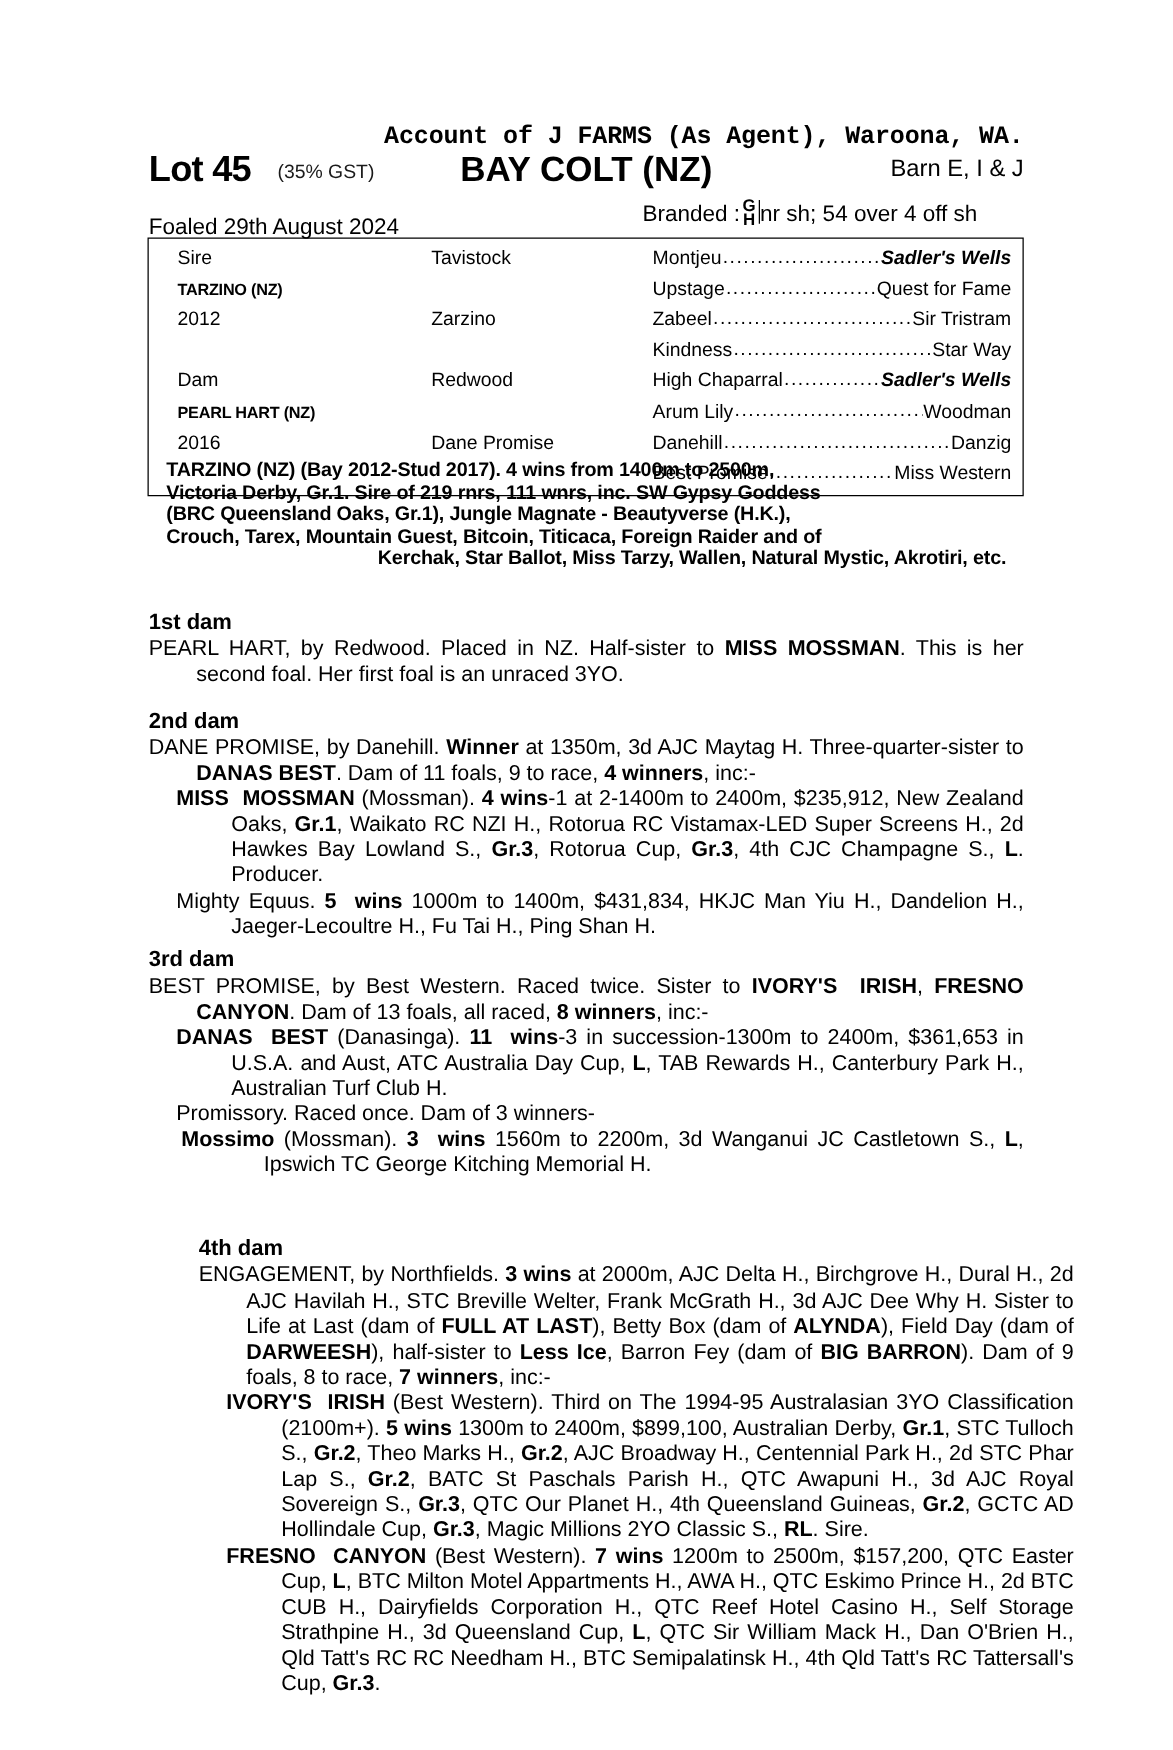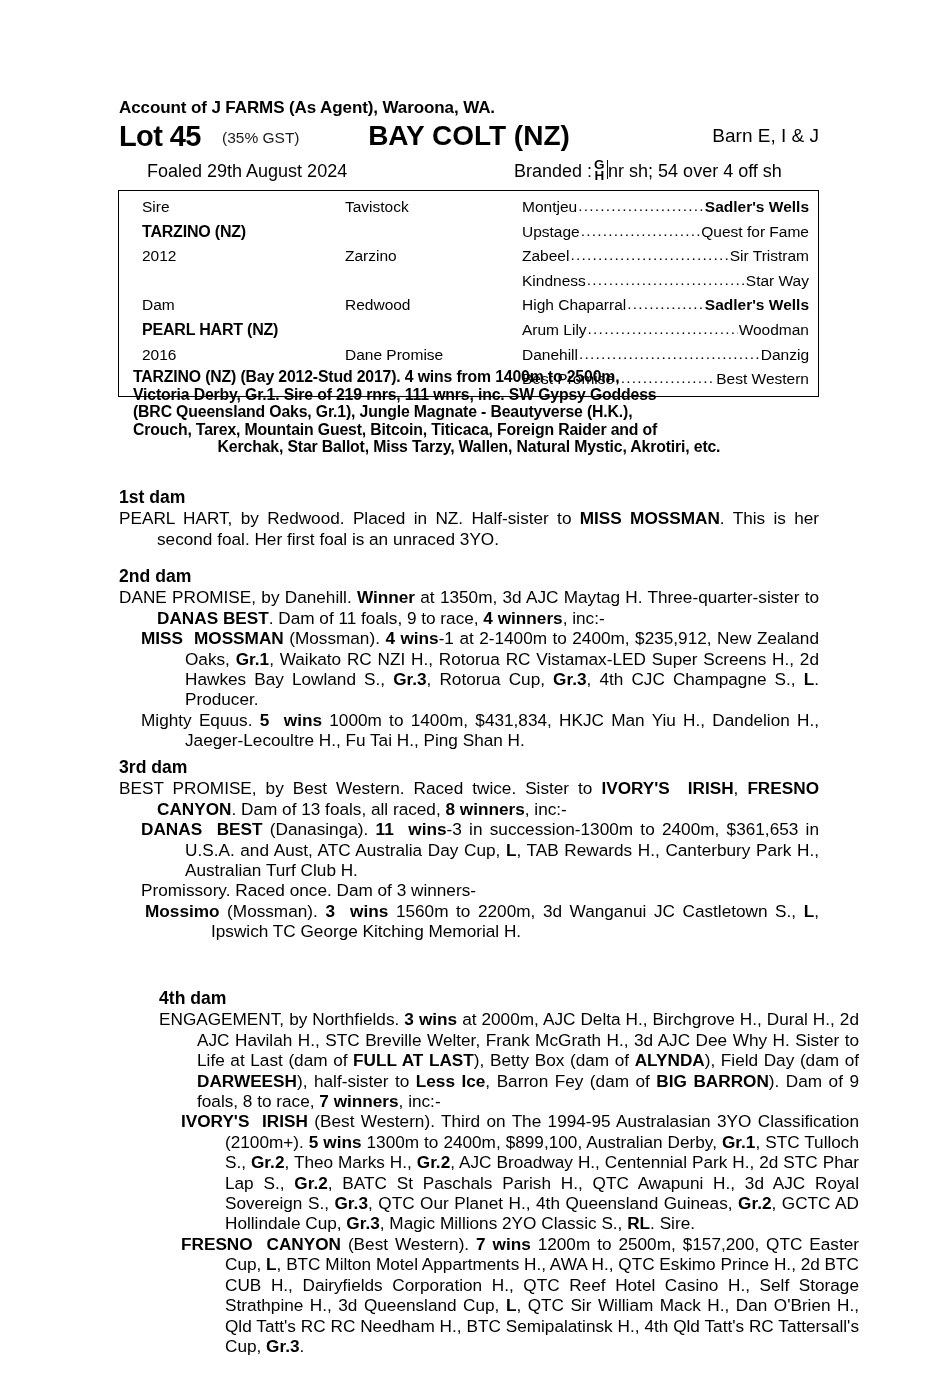--- a/index.html
+++ b/index.html
@@ -22,24 +22,25 @@
     padding: 0;
     overflow: hidden;
   }
 
   
   .account-line {
     position: absolute;
     top: 98px;
     left: 119px;
     width: 700px;
-    text-align: left;
-    font-weight: bold;
-    font-size: 17px;
+    text-align: right;
+    font-weight: bold;
+    font-size: 20px;
     letter-spacing: -0.1px;
+    font-family: Liberation Mono, monospace;
   }
   .lot-row {
     position: absolute;
     top: 120px;
     left: 119px;
     width: 700px;
     height: 36px;
   }
   .lot-number {
     position: absolute;
@@ -78,23 +79,22 @@
     position: absolute;
     top: 160px;
     left: 119px;
     width: 700px;
     height: 26px;
     font-size: 18px;
   }
   .foaled {
     position: absolute;
     left: 0;
-    top: 1px;
+    top: 11px;
     white-space: nowrap;
-    margin-left: 28px;
   }
   .branded {
     position: absolute;
     left: 395px;
     top: 0;
     white-space: nowrap;
     display: flex;
     align-items: center;
   }
   .brand-stack {
@@ -131,22 +131,22 @@
   }
   .ped-row {
     position: relative;
     height: 24.6px;
     line-height: 24.6px;
     white-space: nowrap;
   }
   .c1 { position: absolute; left: 9px;  top: 0; }
   .c2 { position: absolute; left: 212px; top: 0; }
   .c3 { position: absolute; left: 389px; top: 0; right: 9px; }
-  .bold { font-weight: bold; }
-  .ped-name-big { font-size: 16px; font-weight: bold; letter-spacing: -0.2px; }
+  .bold { font-weight: bold; font-style: italic; }
+  .ped-name-big { font-size: 13px; font-weight: bold; letter-spacing: -0.2px; }
 
   
   .leader {
     display: flex;
     align-items: baseline;
     width: 100%;
   }
   .leader .lname { flex: 0 0 auto; }
   .leader .ldots {
     flex: 1 1 auto;
@@ -166,21 +166,21 @@
     top: 368px;
     left: 133px;
     width: 672px;
     font-size: 15.8px;
     font-weight: bold;
     line-height: 17.6px;
     text-align: justify;
     letter-spacing: -0.15px;
   }
   .sire-block > div { text-align: justify; }
-  .sire-block > div:last-child { text-align: center; }
+  .sire-block > div:last-child { text-align: right; }
 
   
   .body-text {
     position: absolute;
     left: 119px;
     width: 700px;
     font-size: 17.2px;
     line-height: 20.4px;
   }
   .dam-head {
@@ -307,21 +307,21 @@
           </span>
         </span>
       </div>
       <div class="ped-row">
         <span class="c1"></span>
         <span class="c2"></span>
         <span class="c3">
           <span class="leader">
             <span class="lname">Best Promise</span>
             <span class="ldots">.....................................................................</span>
-            <span class="lval">Best Western</span>
+            <span class="lval">Miss Western</span>
           </span>
         </span>
       </div>
     </div>
 
   <div class="sire-block" id="sire-block">
       <div>TARZINO (NZ) (Bay 2012-Stud 2017). 4 wins from 1400m to 2500m,</div>
       <div>Victoria Derby, Gr.1. Sire of 219 rnrs, 111 wnrs, inc. SW Gypsy Goddess</div>
       <div>(BRC Queensland Oaks, Gr.1), Jungle Magnate - Beautyverse (H.K.),</div>
       <div>Crouch, Tarex, Mountain Guest, Bitcoin, Titicaca, Foreign Raider and of</div>

